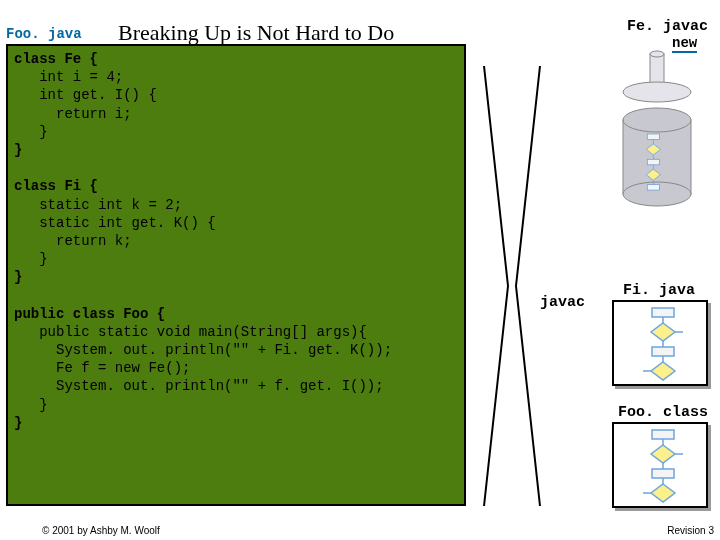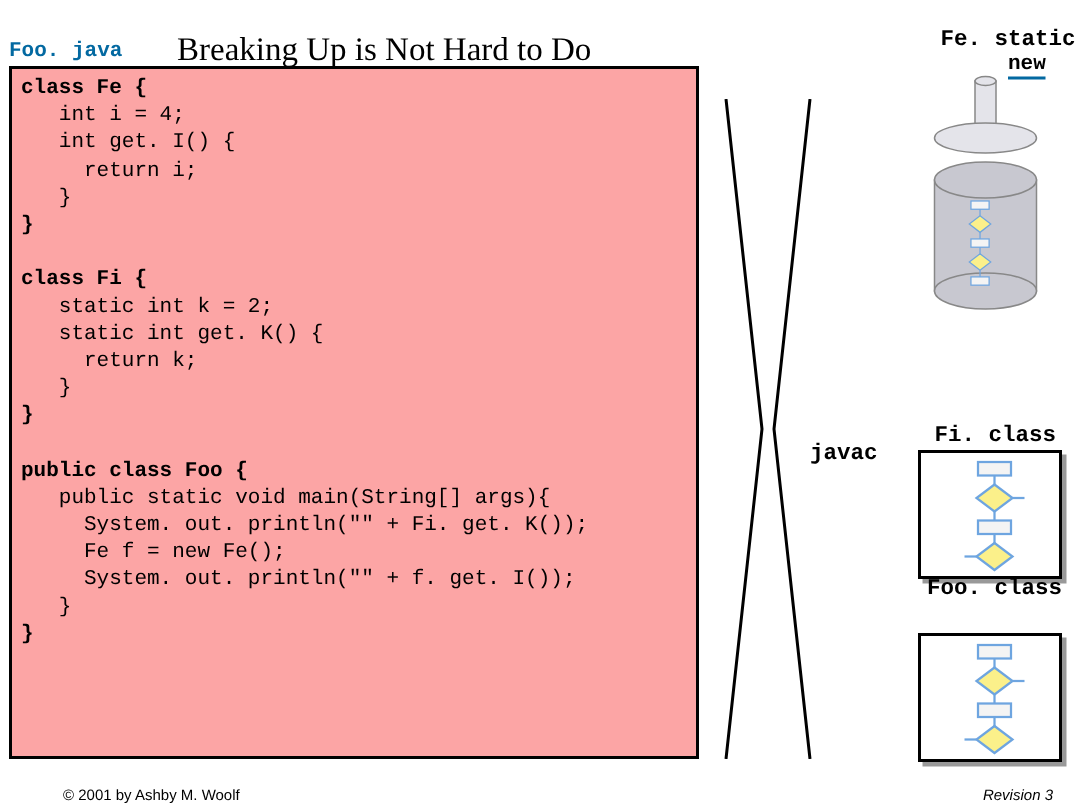--- a/index.html
+++ b/index.html
@@ -30,21 +30,21 @@
     color: #0369a1;
     text-align: right;
   }
   .code-box {
     position: absolute;
     left: 6px;
     top: 44px;
     width: 460px;
     height: 462px;
     border: 2px solid #000;
-    background: #fca5a5;
+    background: #4d7c0f;
     padding: 4px 6px;
     font-family: 'Courier New', monospace;
     font-size: 14px;
     line-height: 1.3;
     white-space: pre;
     color: #000;
   }
   .code-box b { font-weight: bold; }
   .compile-label {
     position: absolute;
@@ -81,26 +81,25 @@
     position: absolute;
     left: 6px;
     bottom: 4px;
     font-size: 10px;
     font-family: Arial, sans-serif;
     color: #000;
     margin-left: 36px;
   }
   .revision {
     position: absolute;
-    right: 18px;
+    right: 6px;
     bottom: 4px;
     font-size: 10px;
     font-family: Arial, sans-serif;
     color: #000;
-    font-style: italic;
   }
   .funnel {
     position: absolute;
     left: 478px;
     top: 66px;
   }
   .flowchart {
     position: absolute;
   }
   .fc-node {
@@ -142,21 +141,21 @@
    }
 <b>}</b></pre>
 
 <svg class="funnel" width="70" height="440">
   <path d="M 6 0 Q 18 110 30 220 Q 18 330 6 440" stroke="#000" stroke-width="2" fill="none"></path>
   <path d="M 62 0 Q 50 110 38 220 Q 50 330 62 440" stroke="#000" stroke-width="2" fill="none"></path>
 </svg>
 
 <div class="compile-label">javac</div>
 
-<div class="class-label" style="left:627px; top:18px;">Fe. static</div>
+<div class="class-label" style="left:627px; top:18px;">Fe. javac</div>
 <div class="new-label" style="left:672px; top:35px;">new</div>
 
 <svg style="position:absolute; left:606px; top:48px;" width="100" height="170">
 
   <rect x="44" y="6" width="14" height="44" class="grinder-top"></rect>
   <ellipse cx="51" cy="6" rx="7" ry="3" class="grinder-top"></ellipse>
 
   <ellipse cx="51" cy="44" rx="34" ry="10" class="grinder-top"></ellipse>
 
   <rect x="17" y="72" width="68" height="74" class="grinder-body"></rect>
@@ -169,38 +168,38 @@
     <polygon class="fc-node fc-diamond" points="17,18 30,28 17,38 4,28"></polygon>
     <line class="fc-line" x1="17" y1="38" x2="17" y2="46"></line>
     <rect class="fc-node" x="6" y="46" width="22" height="10"></rect>
     <line class="fc-line" x1="17" y1="56" x2="17" y2="64"></line>
     <polygon class="fc-node fc-diamond" points="17,64 30,74 17,84 4,74"></polygon>
     <line class="fc-line" x1="17" y1="84" x2="17" y2="92"></line>
     <rect class="fc-node" x="6" y="92" width="22" height="10"></rect>
   </g>
 </svg>
 
-<div class="class-label" style="left:623px; top:282px;">Fi. class</div>
+<div class="class-label" style="left:623px; top:282px;">Fi. java</div>
 <div class="class-box" style="left:612px; top:300px; width:96px; height:86px;">
   <svg class="flowchart" width="96" height="86">
     <g transform="translate(36,6)">
       <rect class="fc-node" x="2" y="0" width="22" height="9"></rect>
       <line class="fc-line" x1="13" y1="9" x2="13" y2="15"></line>
       <polygon class="fc-node fc-diamond" points="13,15 25,24 13,33 1,24"></polygon>
       <line class="fc-line" x1="13" y1="33" x2="13" y2="39"></line>
       <rect class="fc-node" x="2" y="39" width="22" height="9"></rect>
       <line class="fc-line" x1="13" y1="48" x2="13" y2="54"></line>
       <polygon class="fc-node fc-diamond" points="13,54 25,63 13,72 1,63"></polygon>
       <line class="fc-line" x1="25" y1="24" x2="33" y2="24"></line>
       <line class="fc-line" x1="1" y1="63" x2="-7" y2="63"></line>
     </g>
   </svg>
 </div>
 
-<div class="class-label" style="left:618px; top:384px;">Foo. class</div>
+<div class="class-label" style="left:618px; top:404px;">Foo. class</div>
 <div class="class-box" style="left:612px; top:422px; width:96px; height:86px;">
   <svg class="flowchart" width="96" height="86">
     <g transform="translate(36,6)">
       <rect class="fc-node" x="2" y="0" width="22" height="9"></rect>
       <line class="fc-line" x1="13" y1="9" x2="13" y2="15"></line>
       <polygon class="fc-node fc-diamond" points="13,15 25,24 13,33 1,24"></polygon>
       <line class="fc-line" x1="13" y1="33" x2="13" y2="39"></line>
       <rect class="fc-node" x="2" y="39" width="22" height="9"></rect>
       <line class="fc-line" x1="13" y1="48" x2="13" y2="54"></line>
       <polygon class="fc-node fc-diamond" points="13,54 25,63 13,72 1,63"></polygon>

